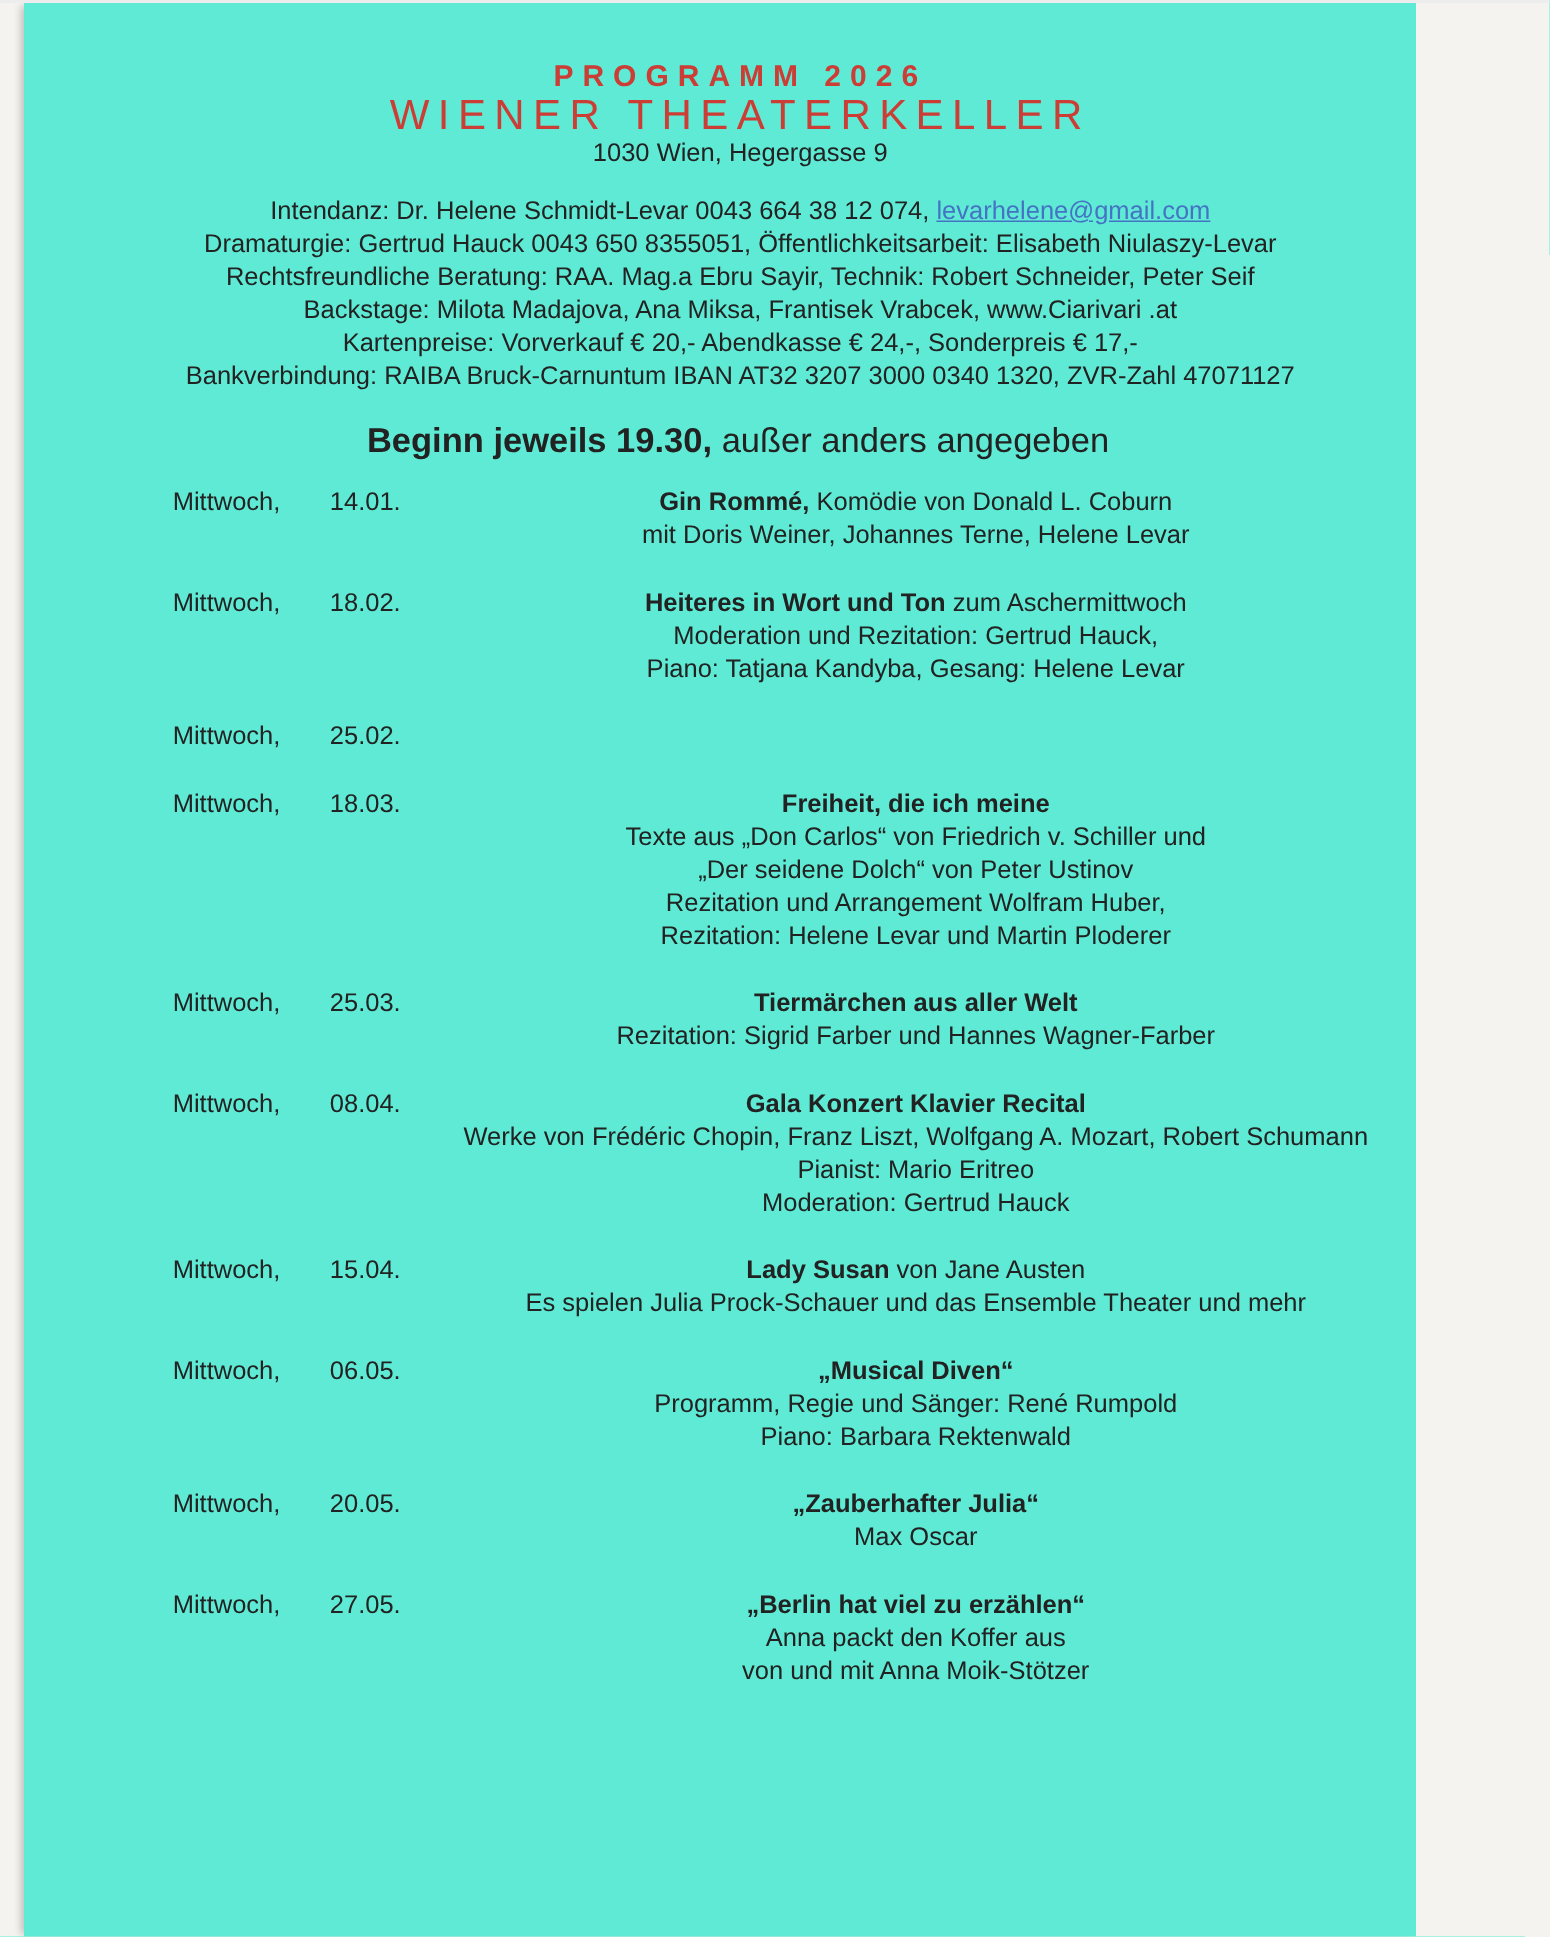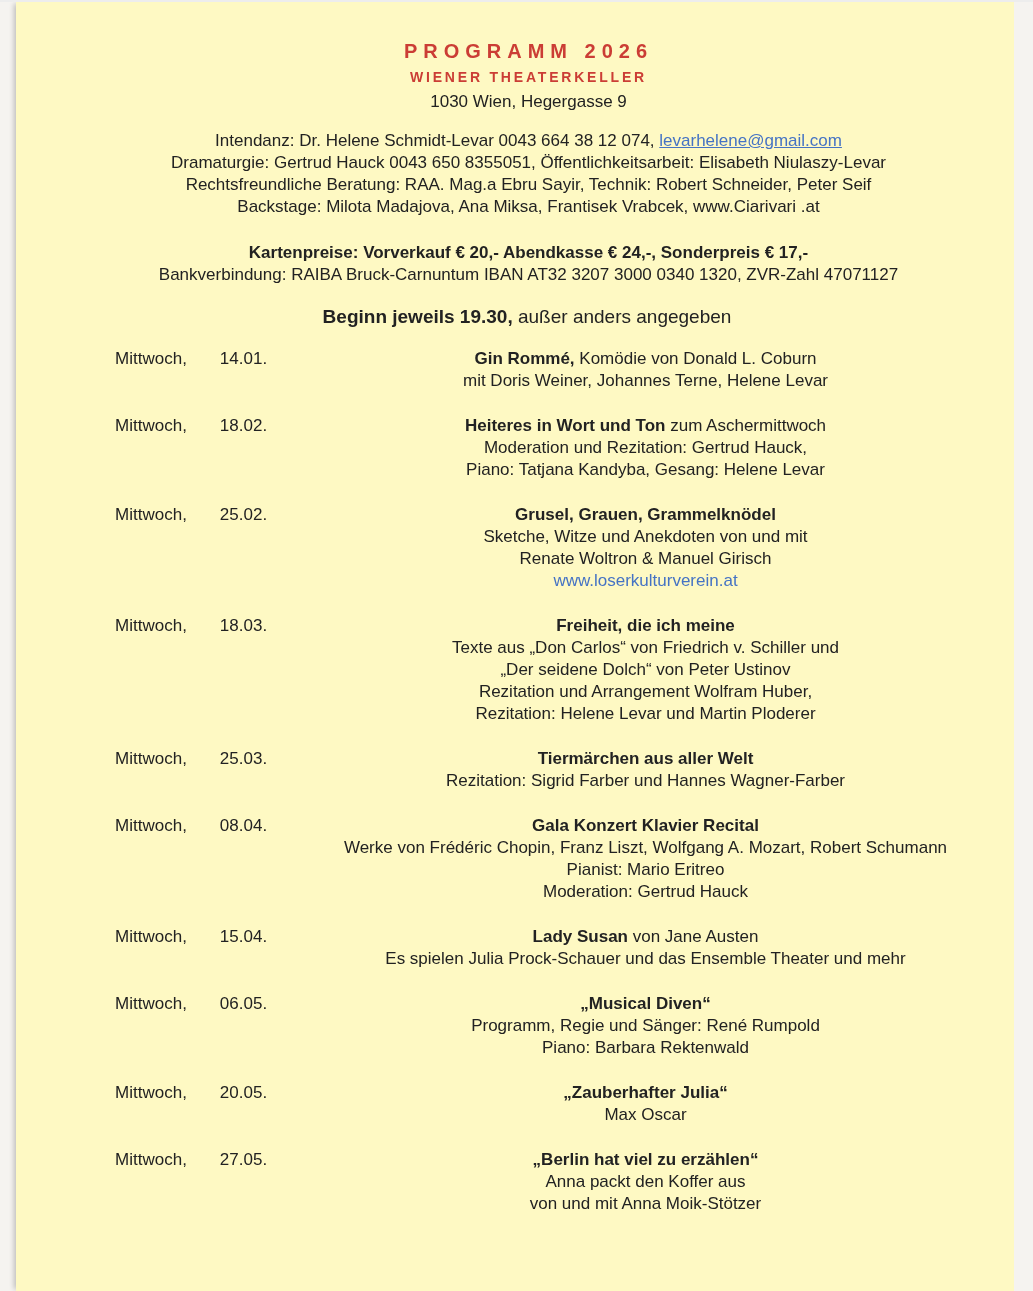--- a/index.html
+++ b/index.html
@@ -11,62 +11,62 @@
   body{
     background:#f5f3f0;
     border-top:2px solid #ededed;
     font-family:"Liberation Sans","DejaVu Sans",sans-serif;
     color:var(--text);
     -webkit-font-smoothing:antialiased;
   }
   .page{
     position:relative;
     margin-left:16px;
-    width:998px;
+    width:928px;
     min-height:1289px;
-    background:#fef9c3;
+    background:#5eead4;
     box-shadow:-4px 0 5px -2px rgba(0,0,0,0.22);
     box-sizing:border-box;
     padding-top:36px;
     overflow:hidden;
   }
   .centered{ text-align:center; padding-left:27px; }
   .doc-title-1{
     color:var(--accent);
     font-size:20px;
     font-weight:bold;
     letter-spacing:0.3em;
     line-height:26px;
   }
   .doc-title-2{
     color:var(--accent);
-    font-size:14px;
-    font-weight:bold;
+    font-size:28px;
+    font-weight:normal;
     letter-spacing:0.2em;
     line-height:26px;
   }
   .doc-address{
     font-size:17px;
     line-height:24px;
   }
   .contact{ margin-top:16px; }
   .contact p{
     margin:0;
     font-size:17px;
     line-height:22px;
   }
-  .contact p.bold{ font-weight:bold;margin-top:24px; }
+  .contact p.bold{ font-weight:normal; }
   a.doc-link{
     color:var(--link);
     text-decoration:underline;
     cursor:pointer;
   }
   .note{
     margin:20px 0 0 0;
-    font-size:19px;
+    font-size:23px;
     line-height:22px;
     padding-left:24px;
   }
   .note .note-bold{ font-weight:bold; }
   .events{ margin-top:20px; }
   .event-row{
     display:flex;
     align-items:flex-start;
     margin:0 0 23px 76px;
     font-size:17px;
@@ -123,26 +123,20 @@
     <div class="event-body">
       <div class="event-title-line"><span class="event-title">Heiteres in Wort und Ton</span><span class="event-title-suffix"> zum Aschermittwoch</span></div>
     <div class="event-line">Moderation und Rezitation: Gertrud Hauck,</div>
           <div class="event-line">Piano: Tatjana Kandyba, Gesang: Helene Levar</div>
         </div>
   </div>
 
   <div class="event-row">
     <div class="event-day">Mittwoch,</div>
     <div class="event-date">25.02.</div>
-    <div class="event-body">
-      <div class="event-title-line"><span class="event-title">Grusel, Grauen, Grammelknödel</span></div>
-    <div class="event-line">Sketche, Witze und Anekdoten von und mit</div>
-          <div class="event-line">Renate Woltron &amp; Manuel Girisch</div>
-          <a class="event-link" href="#">www.loserkulturverein.at</a>
-        </div>
   </div>
 
   <div class="event-row">
     <div class="event-day">Mittwoch,</div>
     <div class="event-date">18.03.</div>
     <div class="event-body">
       <div class="event-title-line"><span class="event-title">Freiheit, die ich meine</span></div>
     <div class="event-line">Texte aus „Don Carlos“ von Friedrich v. Schiller und</div>
           <div class="event-line">„Der seidene Dolch“ von Peter Ustinov</div>
           <div class="event-line">Rezitation und Arrangement Wolfram Huber,</div>

